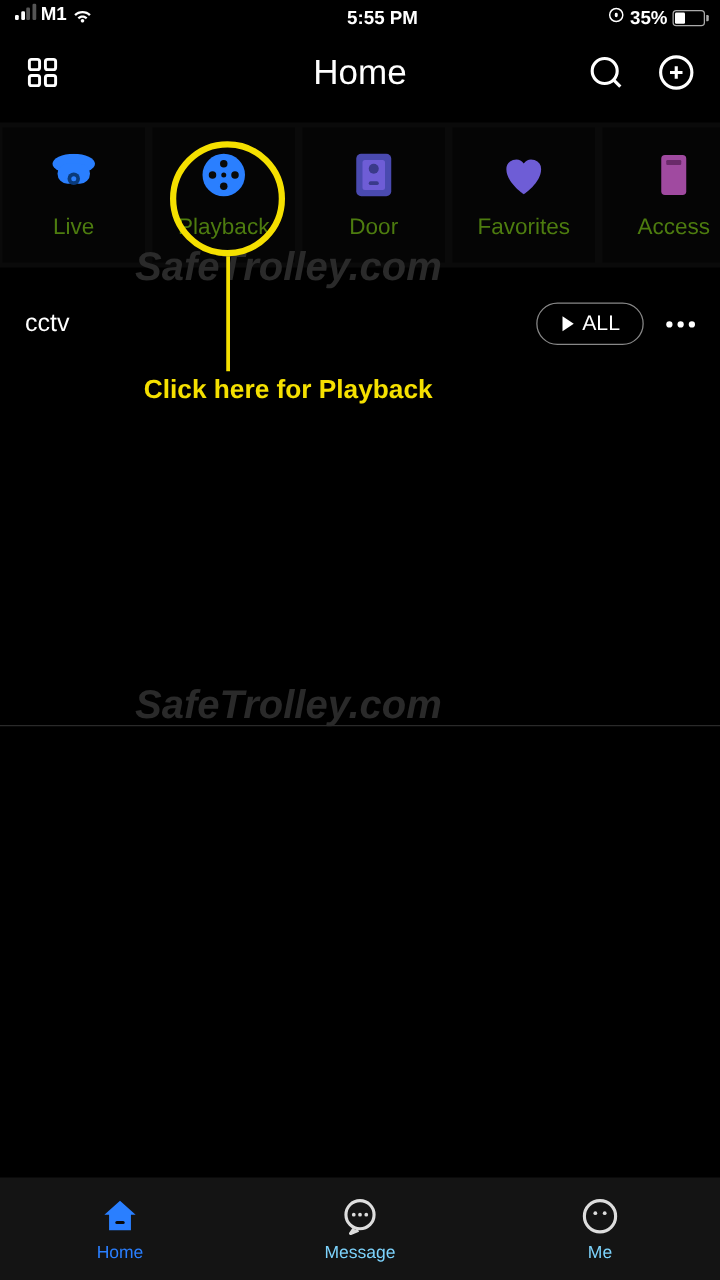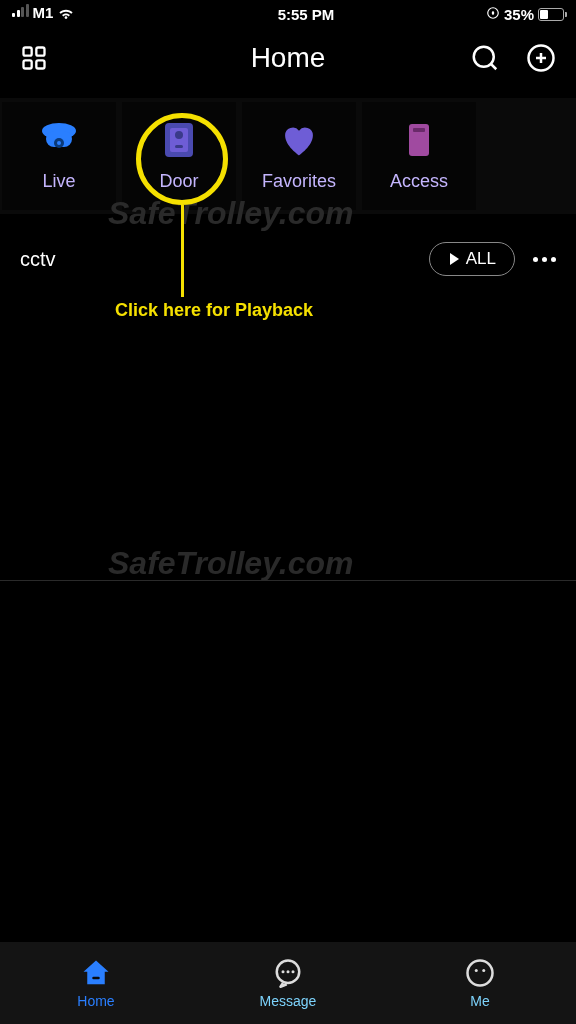--- a/index.html
+++ b/index.html
@@ -65,21 +65,21 @@
   background: #050505;
   display: flex;
   flex-direction: column;
   align-items: center;
   justify-content: center;
   gap: 12px;
   flex-shrink: 0;
   cursor: pointer;
 }
 .cat-tile .cat-icon { width: 38px; height: 38px; display: flex; align-items: center; justify-content: center; }
-.cat-tile .cat-label { font-size: 18px; color: #c4b5fd; }
+.cat-tile .cat-label { font-size: 18px; color: #4d7c0f; }
 
 
 .device-row {
   display: flex;
   align-items: center;
   padding: 28px 20px 10px 20px;
 }
 .device-name { font-size: 20px; flex: 1; }
 .all-btn {
   border: 1.5px solid #888;
@@ -124,21 +124,21 @@
   width: 3px;
   height: 92px;
   background: #f5e000;
   pointer-events: none;
 }
 .annotation-text {
   position: absolute;
   top: 300px;
   left: 115px;
   color: #f5e000;
-  font-size: 18px;
+  font-size: 21px;
   font-weight: 700;
   pointer-events: none;
 }
 
 
 .divider {
   position: absolute;
   top: 580px;
   left: 0; right: 0;
   height: 1px;
@@ -236,20 +236,33 @@
           <ellipse cx="19" cy="8" rx="17" ry="8" fill="#2a7fff"></ellipse>
           <rect x="6" y="8" width="26" height="16" rx="8" fill="#2a7fff"></rect>
           <circle cx="19" cy="20" r="5" fill="#0a3a7a"></circle>
           <circle cx="19" cy="20" r="2" fill="#2a7fff"></circle>
         </svg>
     </div>
     <div class="cat-label">Live</div>
   </div>
   <div class="cat-tile">
     <div class="cat-icon">
+      <svg width="38" height="38" viewBox="0 0 38 38">
+          <circle cx="19" cy="19" r="17" fill="#2a7fff"></circle>
+          <circle cx="19" cy="10" r="3" fill="#0a0a0a"></circle>
+          <circle cx="10" cy="19" r="3" fill="#0a0a0a"></circle>
+          <circle cx="28" cy="19" r="3" fill="#0a0a0a"></circle>
+          <circle cx="19" cy="28" r="3" fill="#0a0a0a"></circle>
+          <circle cx="19" cy="19" r="2" fill="#0a0a0a"></circle>
+        </svg>
+    </div>
+    <div class="cat-label">Playback</div>
+  </div>
+  <div class="cat-tile">
+    <div class="cat-icon">
       <svg width="32" height="38" viewBox="0 0 32 38">
           <rect x="2" y="2" width="28" height="34" rx="4" fill="#4a4ab0"></rect>
           <rect x="7" y="7" width="18" height="24" rx="2" fill="#6e5dd6"></rect>
           <circle cx="16" cy="14" r="4" fill="#3a3a8a"></circle>
           <rect x="12" y="24" width="8" height="3" rx="1.5" fill="#3a3a8a"></rect>
         </svg>
     </div>
     <div class="cat-label">Door</div>
   </div>
   <div class="cat-tile">

